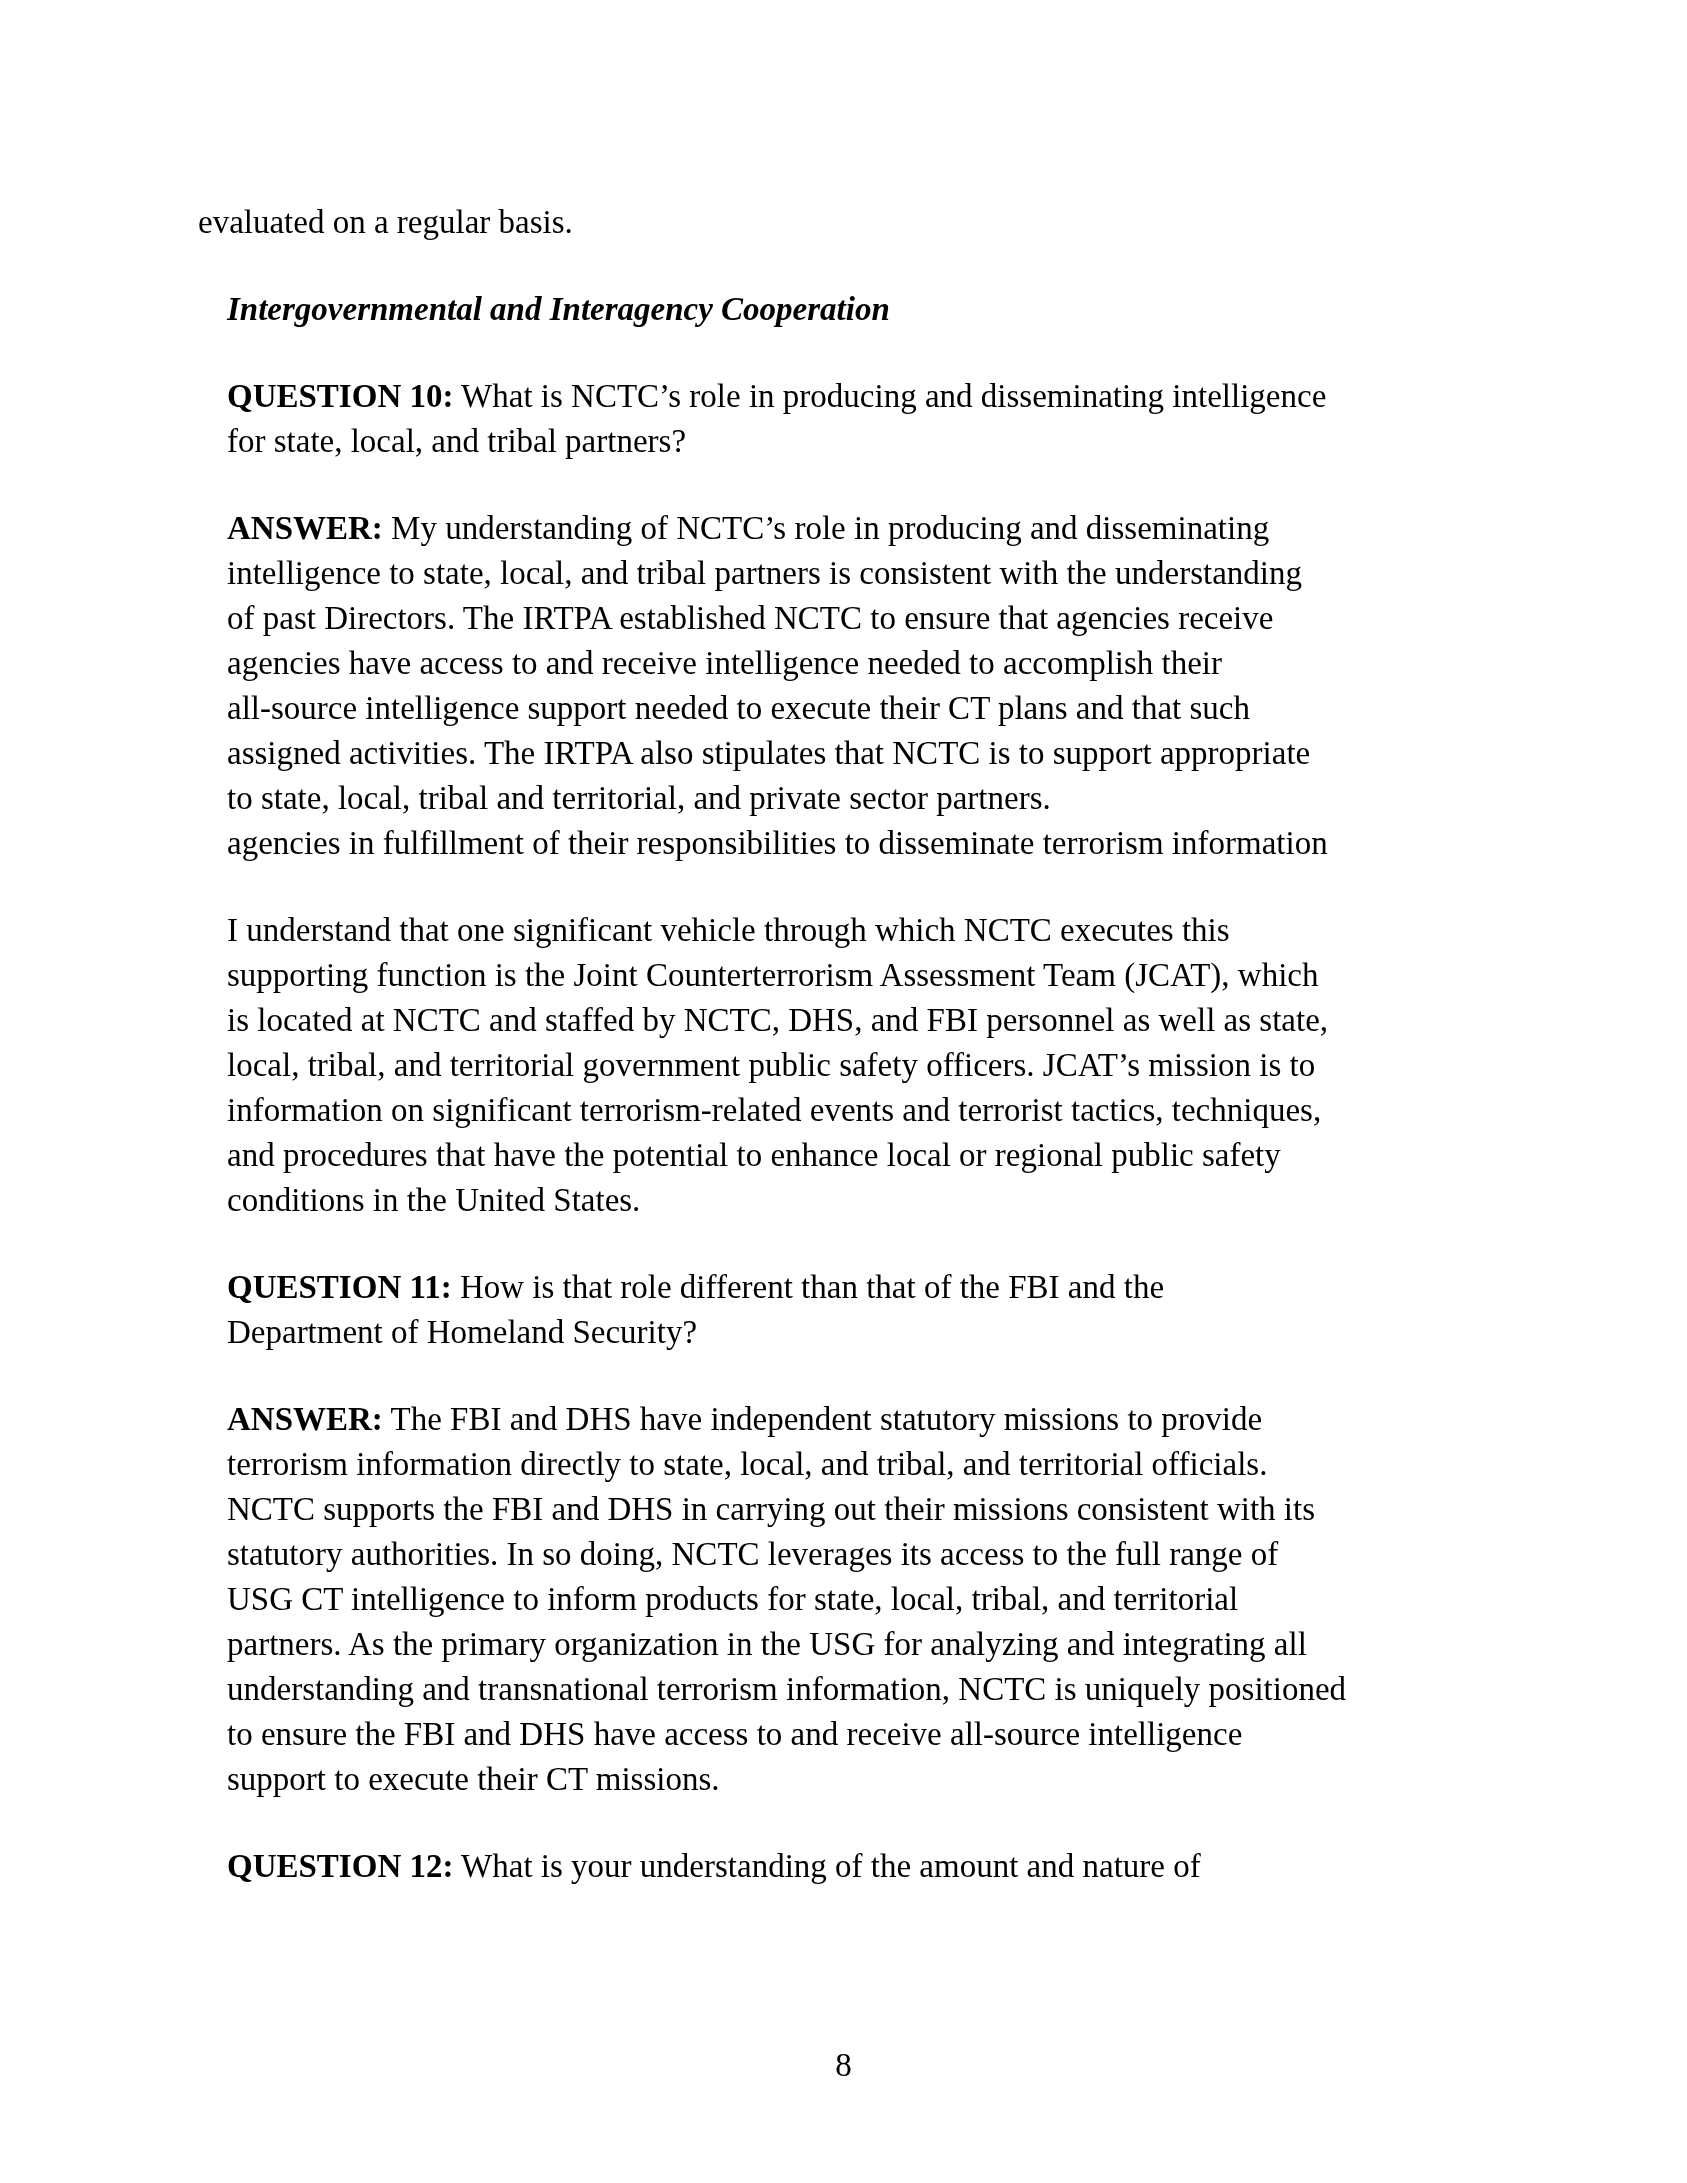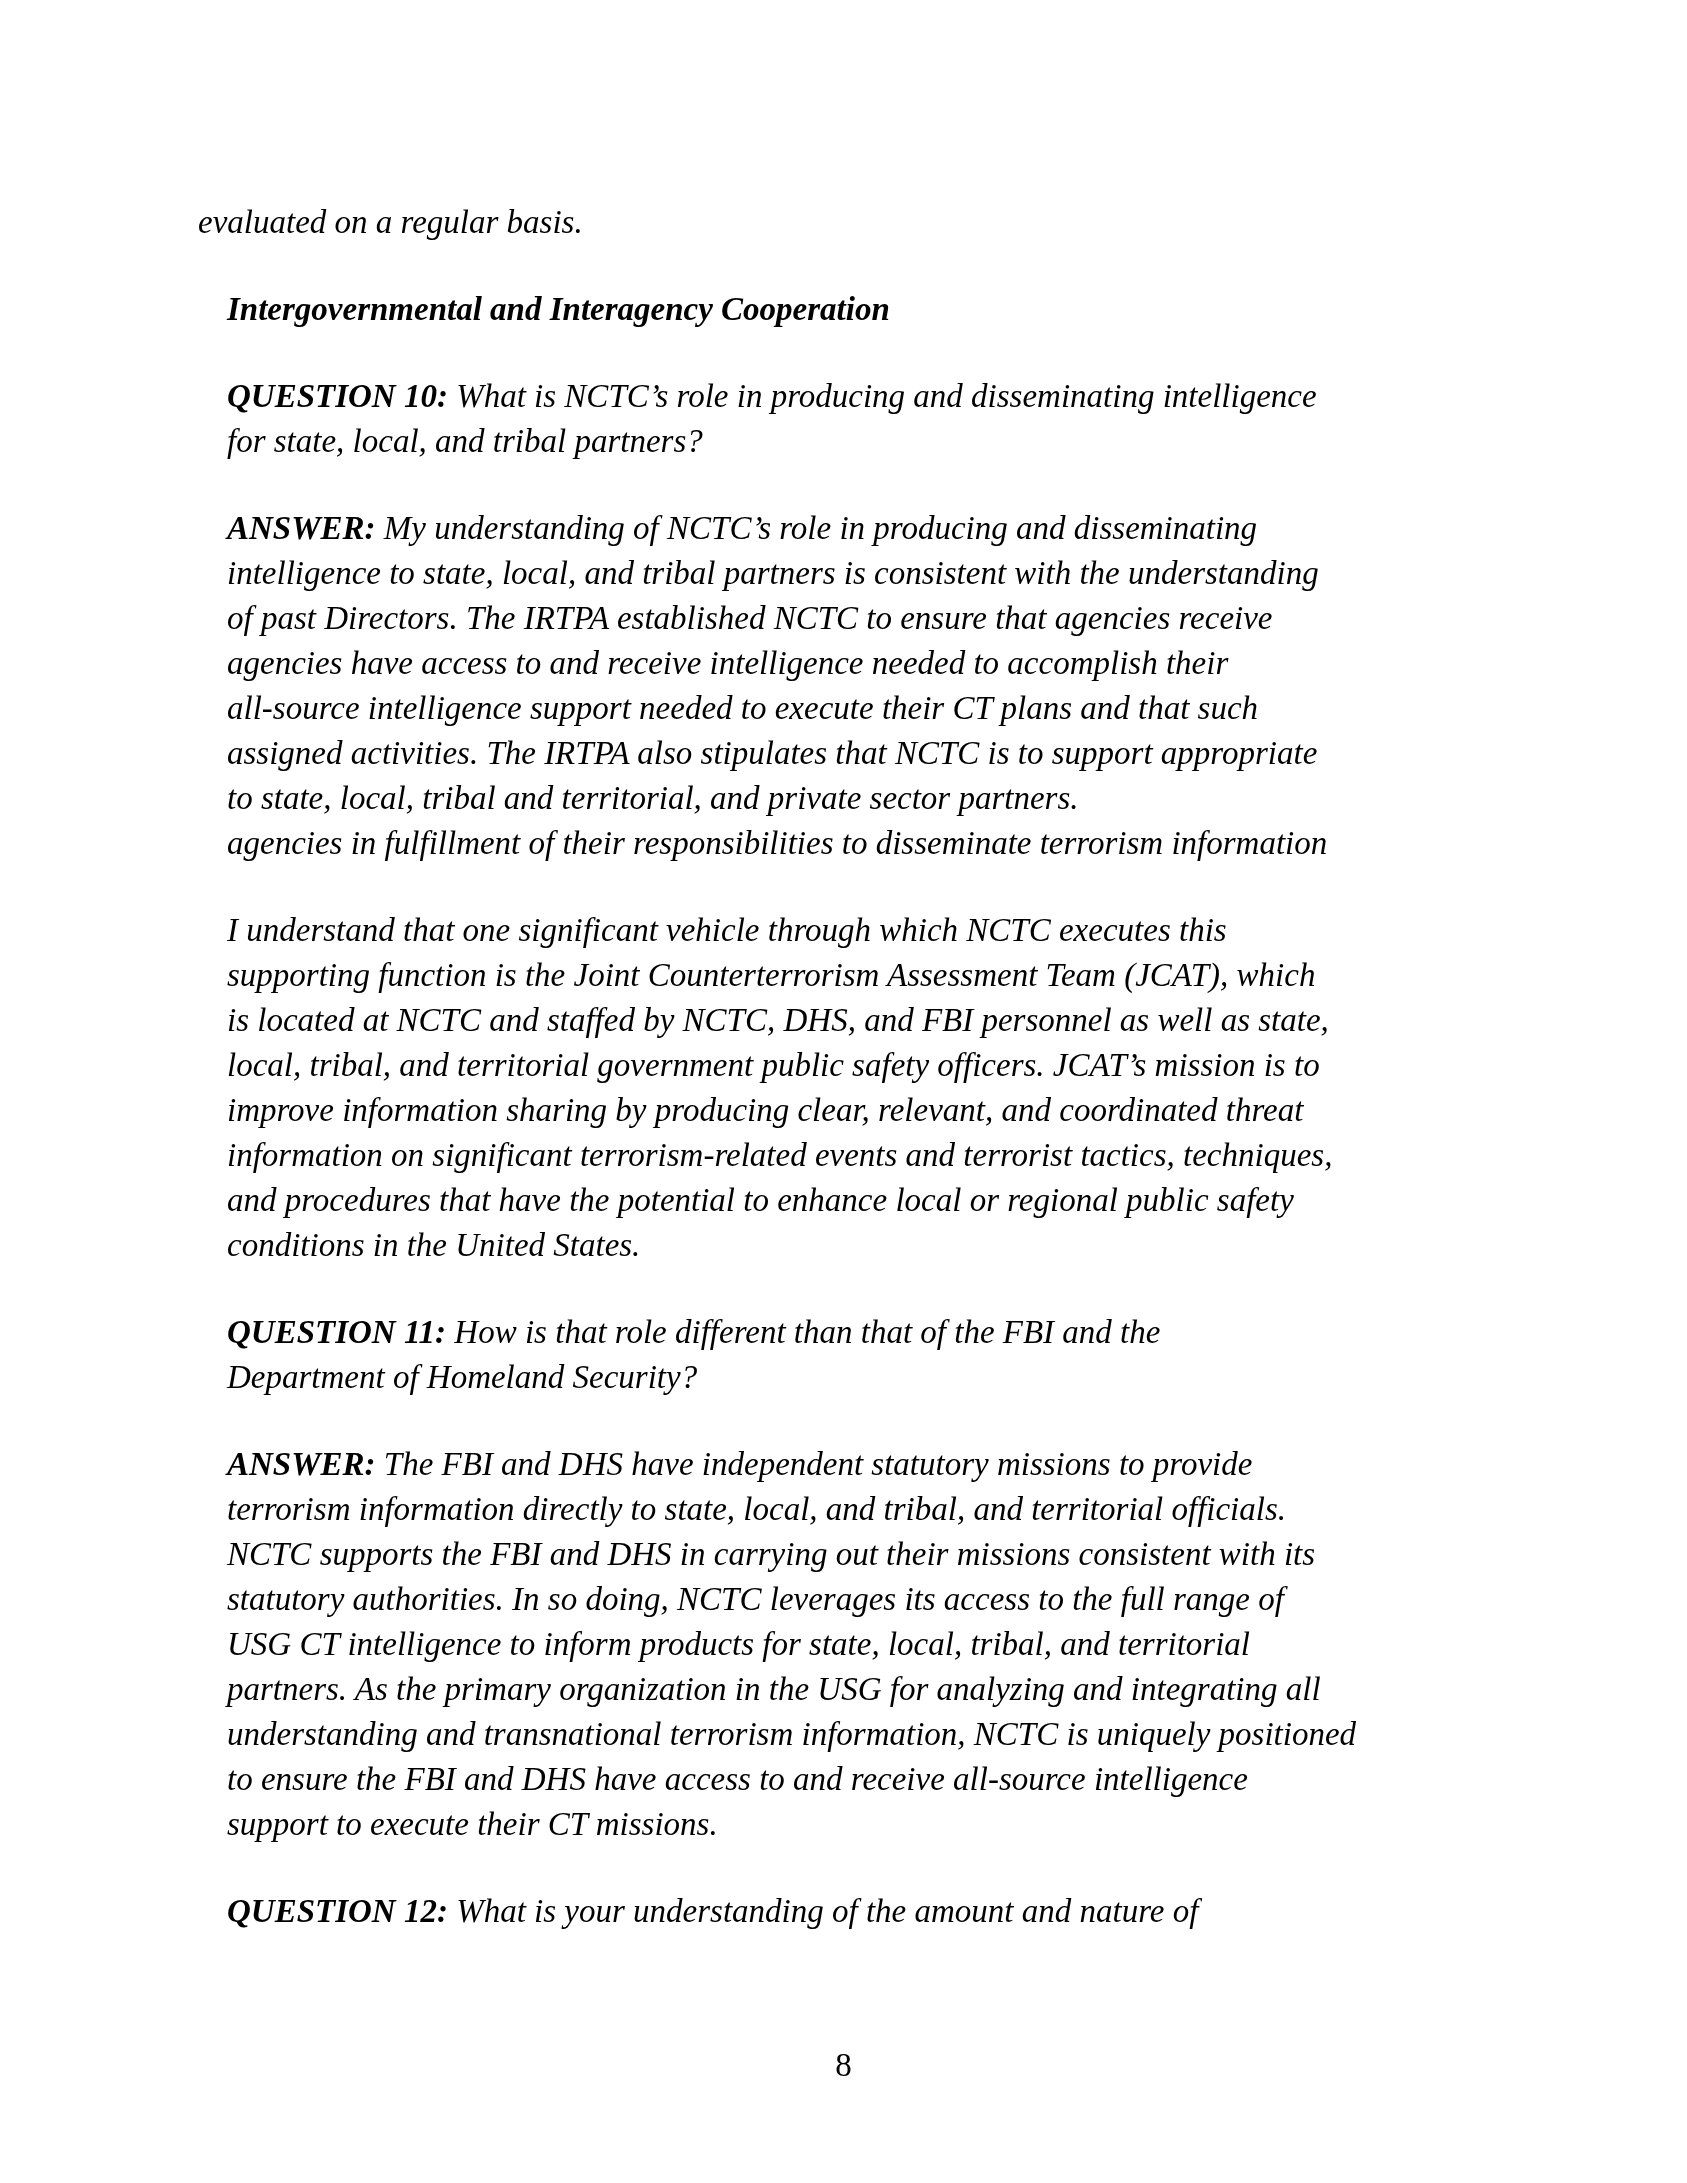--- a/index.html
+++ b/index.html
@@ -21,21 +21,20 @@
     left: 198px;
     top: 200px;
     width: 1330px;
   }
   .block { margin: 0; }
   .block + .block { margin-top: 42px; margin-left: 29px; }
   .line {
     font-size: 33px;
     line-height: 45px;
     white-space: pre;
-    font-style: italic;
   }
   .heading .line {
     font-weight: 700;
     font-style: italic;
   }
   .label { font-weight: 700; }
   .page-number {
     position: absolute;
     top: 2043px;
     left: 0;
@@ -68,21 +67,20 @@
         <div class="line">all-source intelligence support needed to execute their CT plans and that such</div>
         <div class="line">assigned activities. The IRTPA also stipulates that NCTC is to support appropriate</div>
         <div class="line">to state, local, tribal and territorial, and private sector partners.</div>
         <div class="line">agencies in fulfillment of their responsibilities to disseminate terrorism information</div>
       </div>
       <div class="block">
         <div class="line">I understand that one significant vehicle through which NCTC executes this</div>
         <div class="line">supporting function is the Joint Counterterrorism Assessment Team (JCAT), which</div>
         <div class="line">is located at NCTC and staffed by NCTC, DHS, and FBI personnel as well as state,</div>
         <div class="line">local, tribal, and territorial government public safety officers. JCAT’s mission is to</div>
-        <div class="line">improve information sharing by producing clear, relevant, and coordinated threat</div>
         <div class="line">information on significant terrorism-related events and terrorist tactics, techniques,</div>
         <div class="line">and procedures that have the potential to enhance local or regional public safety</div>
         <div class="line">conditions in the United States.</div>
       </div>
       <div class="block">
         <div class="line"><span class="label">QUESTION 11:</span> How is that role different than that of the FBI and the</div>
         <div class="line">Department of Homeland Security?</div>
       </div>
       <div class="block">
         <div class="line"><span class="label">ANSWER:</span> The FBI and DHS have independent statutory missions to provide</div>

